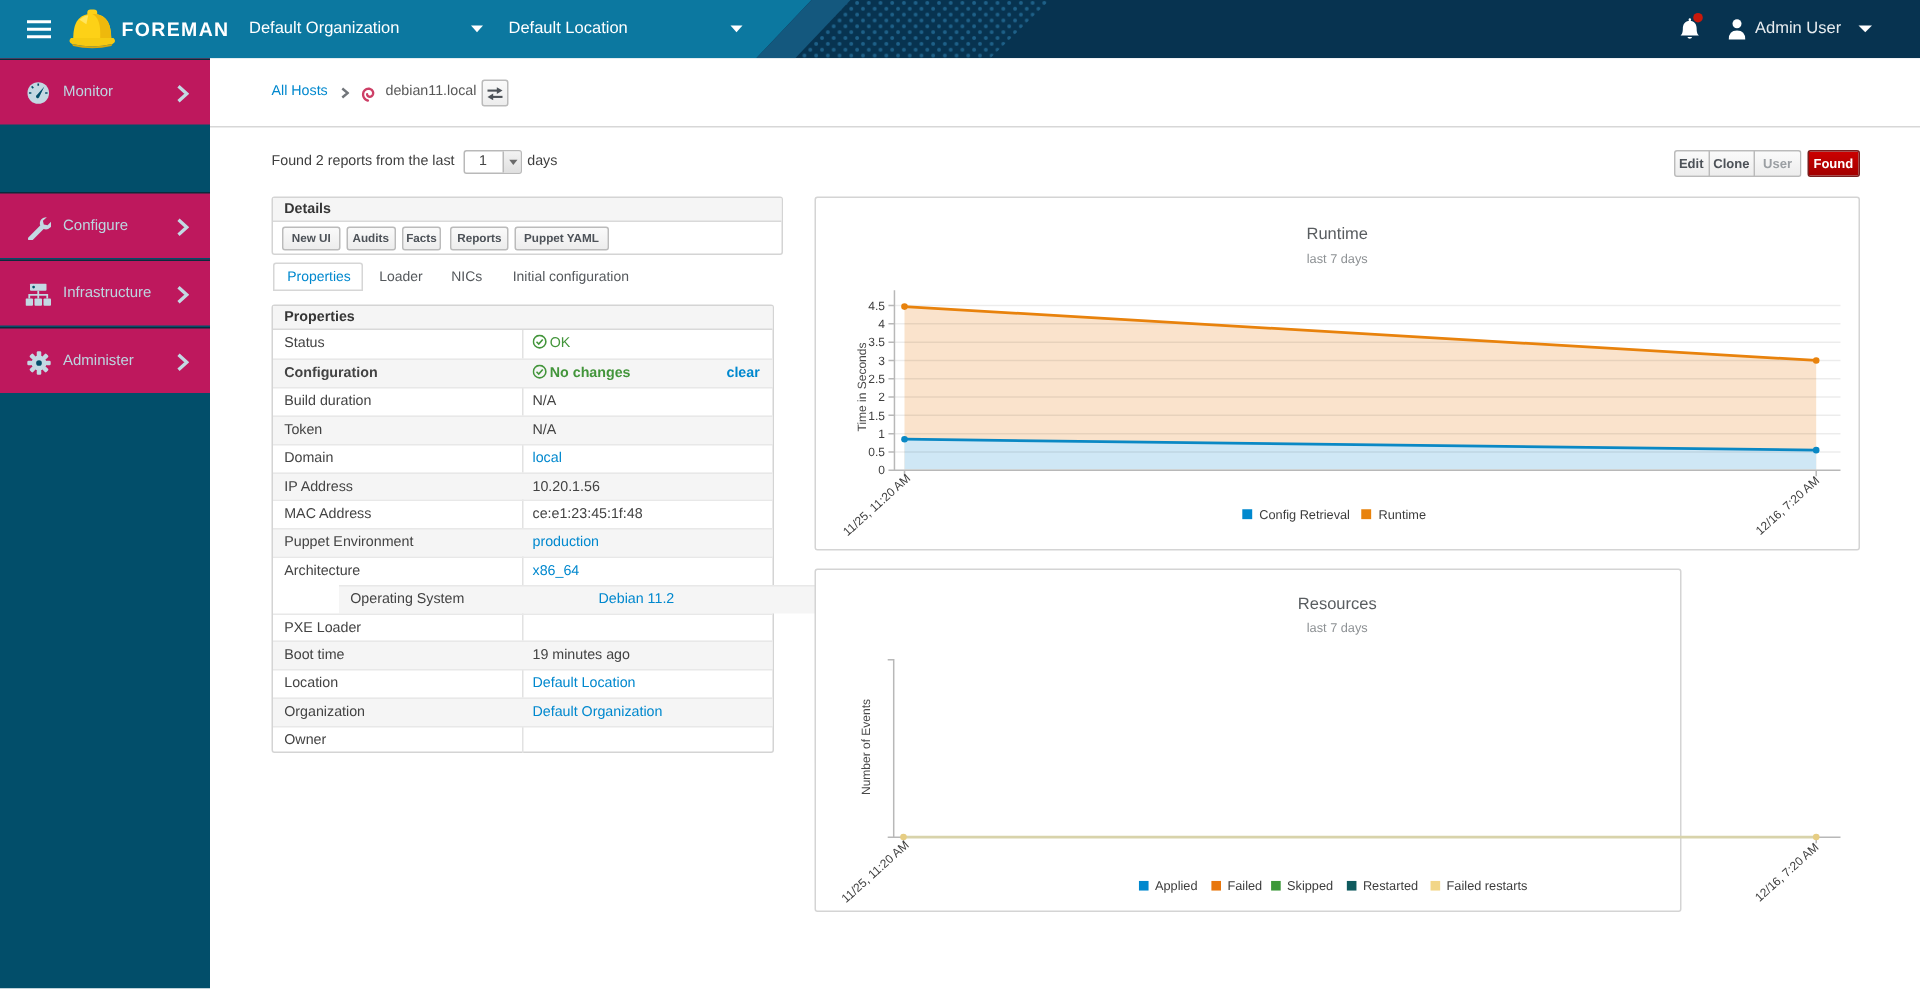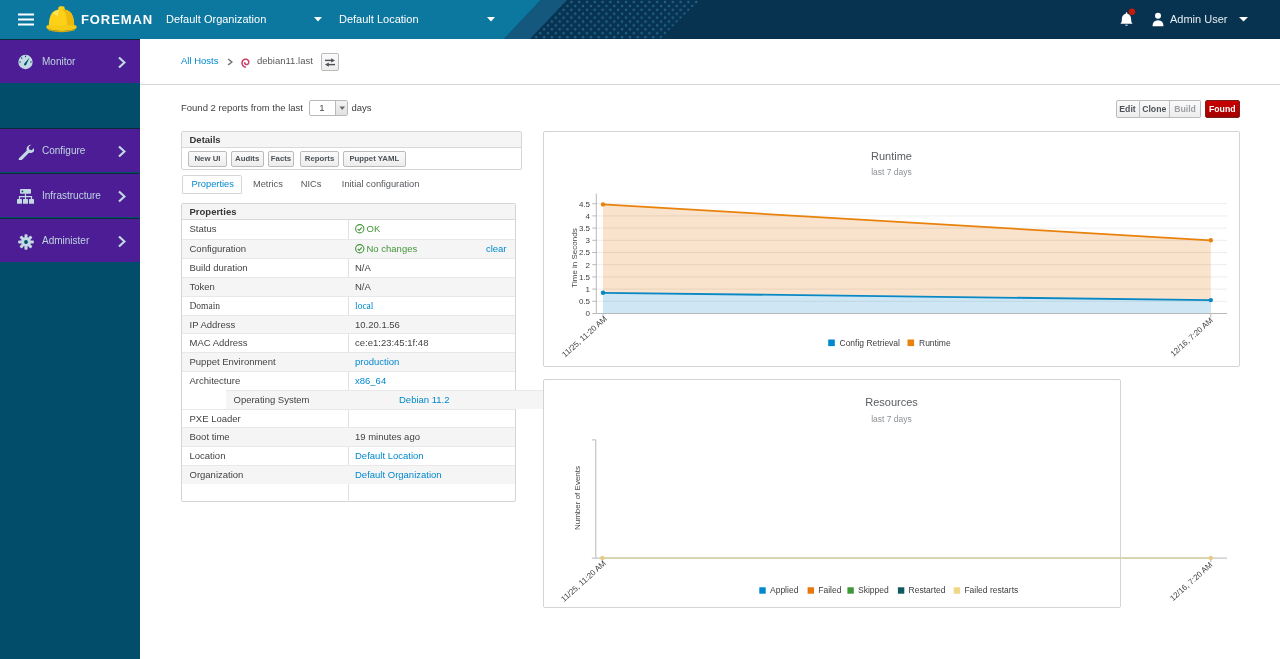--- a/index.html
+++ b/index.html
@@ -8,21 +8,21 @@
 #app { position:relative; width:1280px; height:659px; }
 .abs { position:absolute; }
 
 
 #navbar { position:absolute; left:0; top:0; width:1280px; height:39px; }
 #navbar .txt { position:absolute; color:#fff; font-size:11px; top:0; height:39px;
   line-height:39px; white-space:nowrap; }
 
 
 #sidebar { position:absolute; left:0; top:39px; width:140px; height:620px; background:#024e6a; }
-.sideitem { position:absolute; left:0; width:140px; height:44px; background:#4c1d95;
+.sideitem { position:absolute; left:0; width:140px; height:44px; background:#be185d;
   border-top:1px solid #0b2a3c; }
 .sideitem .lbl { position:absolute; left:42px; top:0; height:44px; line-height:44px;
   color:#bdd5e0; font-size:10px; }
 .sideitem.active { background:#056a91; border-left:3.5px solid #3fa7d8; }
 .sideitem.active .lbl { color:#fff; font-weight:bold; left:39px; }
 
 
 #content { position:absolute; left:140px; top:39px; width:1140px; height:620px; background:#fff; }
 .link { color:#0088ce; text-decoration:none; }
 
@@ -167,21 +167,21 @@
 
 <div id="content">
   <div id="crumbbar">
     <div class="abs" style="left:41px; top:16px; font-size:9.5px;"><span class="link">All Hosts</span></div>
     <svg class="abs" style="left:87px; top:19px" width="6" height="8">
           <polyline points="1.2,1 4.8,4 1.2,7" fill="none" stroke="#72767b" stroke-width="1.6"></polyline>
         </svg>
     <svg class="abs" style="left:100px; top:17.5px" width="12" height="12" viewBox="0 0 24 24">
       <path d="M10.6 20.2 L9.0 19.5 L7.5 18.6 L6.3 17.5 L5.3 16.2 L4.6 14.7 L4.2 13.2 L4.1 11.7 L4.3 10.2 L4.7 8.7 L5.4 7.5 L6.3 6.4 L7.4 5.5 L8.6 4.8 L9.9 4.4 L11.2 4.3 L12.4 4.3 L13.6 4.7 L14.7 5.2 L15.7 5.9 L16.4 6.8 L17.0 7.7 L17.4 8.7 L17.6 9.8 L17.5 10.8 L17.3 11.8 L16.9 12.7 L16.4 13.4 L15.7 14.1 L15.0 14.5 L14.2 14.9 L13.4 15.0 L12.6 15.0 L11.9 14.8 L11.2 14.6 L10.6 14.2 L10.2 13.7 L9.8 13.1 L9.6 12.6 L9.5 12.0 L9.5 11.5" fill="none" stroke="#cd3f66" stroke-width="3.1" stroke-linecap="round"></path>
     </svg>
-    <div class="abs" style="left:117px; top:16px; font-size:9.5px; color:#585858;">debian11.last</div>
+    <div class="abs" style="left:117px; top:16px; font-size:9.5px; color:#585858;">debian11.local</div>
     <div class="abs" style="left:180.7px; top:14px; width:18.4px; height:18px;">
       <div class="btn" style="width:18.4px; height:18px;"></div>
       <svg class="abs" style="left:3.5px; top:4.5px" width="12" height="9">
         <rect x="1" y="1.7" width="7" height="1.4" fill="#4d5258"></rect>
         <polygon points="7.2,0.2 11,2.4 7.2,4.6" fill="#4d5258"></polygon>
         <rect x="4" y="5.9" width="7" height="1.4" fill="#4d5258"></rect>
         <polygon points="4.8,4.4 1,6.6 4.8,8.8" fill="#4d5258"></polygon>
       </svg>
     </div>
   </div>
@@ -192,68 +192,68 @@
     <div class="abs" style="left:25px; top:0; width:12.3px; height:14px; background:linear-gradient(to bottom,#f3f3f3,#e0e0e0); border-left:1px solid #b9b9b9;">
       <svg class="abs" style="left:3px; top:5px" width="7" height="5">
             <polygon points="0.5,0.5 6,0.5 3.2,4" fill="#6a6a6a"></polygon>
           </svg>
     </div>
   </div>
   <div class="abs" style="left:211.5px; top:63px; font-size:9.5px; color:#3e3e3e;">days</div>
 
   <div class="btn abs" style="left:975.5px; top:61px; width:24px;  height:18px; font-size:8.7px; line-height:16.5px; border-radius:2px 0 0 2px;">Edit</div>
   <div class="btn abs" style="left:999.5px; top:61px; width:30.5px; height:18px; font-size:8.7px; line-height:16.5px; border-radius:0; border-left:none;">Clone</div>
-  <div class="btn abs" style="left:1030px; top:61px; width:31px;  height:18px; font-size:8.7px; line-height:16.5px; border-radius:0 2px 2px 0; border-left:none; color:#9b9fa3;">Build</div>
+  <div class="btn abs" style="left:1030px; top:61px; width:31px;  height:18px; font-size:8.7px; line-height:16.5px; border-radius:0 2px 2px 0; border-left:none; color:#9b9fa3;">User</div>
   <div class="abs" style="left:1064.5px; top:61px; width:35.5px; height:18px; background:linear-gradient(to bottom,#cc0000,#a30000); border:1px solid #781f1f; border-radius:2px; color:#fff; font-weight:bold; font-size:8.7px; line-height:16px; text-align:center;">Found</div>
 
   <div class="panel" style="left:41px; top:91.5px; width:341px; height:39.5px;">
     <div class="panel-head" style="height:16.5px; line-height:16px;">Details</div>
     <div style="position:relative; height:22px;">
       <span class="btn abs" style="left:6.3px;   top:3.3px; width:38.4px; height:15.8px; font-size:7.8px; line-height:14.5px;">New UI</span>
       <span class="btn abs" style="left:48.7px;  top:3.3px; width:32.9px; height:15.8px; font-size:7.8px; line-height:14.5px;">Audits</span>
       <span class="btn abs" style="left:85.6px;  top:3.3px; width:26.8px; height:15.8px; font-size:7.8px; line-height:14.5px;">Facts</span>
       <span class="btn abs" style="left:118.4px; top:3.3px; width:38.4px; height:15.8px; font-size:7.8px; line-height:14.5px;">Reports</span>
       <span class="btn abs" style="left:160.8px; top:3.3px; width:63px;   height:15.8px; font-size:7.8px; line-height:14.5px;">Puppet YAML</span>
     </div>
   </div>
 
   <div class="abs" style="left:41.8px; top:135.5px; width:60.2px; height:19.2px; border:1px solid #d6d6d6; border-radius:2px 2px 0 0; background:#fff;"></div>
   <div class="abs" style="left:51.5px; top:140px; font-size:9.3px; color:#0088ce;">Properties</div>
-  <div class="abs" style="left:112.9px; top:140px; font-size:9.3px; color:#54585c;">Metrics</div>
+  <div class="abs" style="left:112.9px; top:140px; font-size:9.3px; color:#54585c;">Loader</div>
   <div class="abs" style="left:160.8px; top:140px; font-size:9.3px; color:#54585c;">NICs</div>
   <div class="abs" style="left:201.8px; top:140px; font-size:9.3px; color:#54585c;">Initial configuration</div>
 
   <div class="panel" style="left:41px; top:163.7px; width:334.5px; height:299.3px;">
     <div class="panel-head" style="height:16.7px; line-height:16.2px;">Properties</div>
     <div id="ptable" style="position:relative; height:282px;">
       <div class="pdiv"></div>
       <div class="prow" style="height:18.84px; line-height:18.3px; border-top:none;">
         <span class="c1">Status</span>
         <span class="c2" style="color:#43953b;"><svg width="9.5" height="9.5" viewBox="0 0 16 16" style="vertical-align:-1.5px; margin-right:2px;">
                 <circle cx="8" cy="8" r="7" fill="none" stroke="#43953b" stroke-width="1.8"></circle>
                 <polyline points="4.5,8.2 7,10.7 11.5,5.6" fill="none" stroke="#43953b" stroke-width="1.8"></polyline>
               </svg>OK</span>
       </div>
-      <div class="prow stripe" style="height:18.84px; line-height:18.3px;">
+      <div class="prow stripe" style="height:18.84px; line-height:18.3px;font-weight:bold;">
         <span class="c1">Configuration</span>
         <span class="c2" style="color:#43953b;"><svg width="9.5" height="9.5" viewBox="0 0 16 16" style="vertical-align:-1.5px; margin-right:2px;">
                 <circle cx="8" cy="8" r="7" fill="none" stroke="#43953b" stroke-width="1.8"></circle>
                 <polyline points="4.5,8.2 7,10.7 11.5,5.6" fill="none" stroke="#43953b" stroke-width="1.8"></polyline>
               </svg>No changes</span>
         <span class="abs" style="right:8px; top:0; font-size:9.5px; color:#0088ce;">clear</span>
       </div>
       <div class="prow" style="height:18.84px; line-height:18.3px;">
             <span class="c1">Build duration</span>
             <span class="c2">N/A</span>
           </div>
       <div class="prow stripe" style="height:18.84px; line-height:18.3px;">
             <span class="c1">Token</span>
             <span class="c2">N/A</span>
           </div>
-      <div class="prow" style="height:18.84px; line-height:18.3px;font-family:Liberation Serif, serif;">
+      <div class="prow" style="height:18.84px; line-height:18.3px;">
             <span class="c1">Domain</span>
             <span class="c2"><span class="link">local</span></span>
           </div>
       <div class="prow stripe" style="height:18.84px; line-height:18.3px;">
             <span class="c1">IP Address</span>
             <span class="c2">10.20.1.56</span>
           </div>
       <div class="prow" style="height:18.84px; line-height:18.3px;">
             <span class="c1">MAC Address</span>
             <span class="c2">ce:e1:23:45:1f:48</span>
@@ -278,20 +278,24 @@
             <span class="c1">Boot time</span>
             <span class="c2">19 minutes ago</span>
           </div>
       <div class="prow" style="height:18.84px; line-height:18.3px;">
             <span class="c1">Location</span>
             <span class="c2"><span class="link">Default Location</span></span>
           </div>
       <div class="prow stripe" style="height:18.84px; line-height:18.3px;">
             <span class="c1">Organization</span>
             <span class="c2"><span class="link">Default Organization</span></span>
+          </div>
+      <div class="prow" style="height:18.84px; line-height:18.3px;">
+            <span class="c1">Owner</span>
+            <span class="c2"></span>
           </div>
     </div>
   </div>
 
   <div class="panel" style="left:403px; top:91.5px; width:697px; height:236.5px;">
     <svg width="696" height="235" style="position:absolute;left:-1px;top:-1px">
       <text x="348.5" y="28.5" text-anchor="middle" font-size="11" fill="#595d60">Runtime</text>
       <text x="348.5" y="44" text-anchor="middle" font-size="8.5" fill="#8d9194">last 7 days</text>
       <text transform="translate(34,127) rotate(-90)" text-anchor="middle" font-size="8" fill="#484848">Time in Seconds</text>
 

